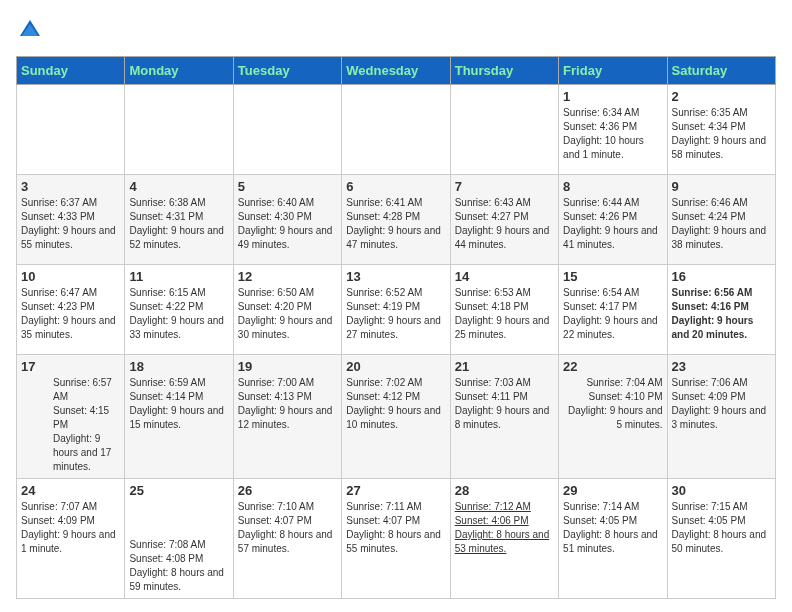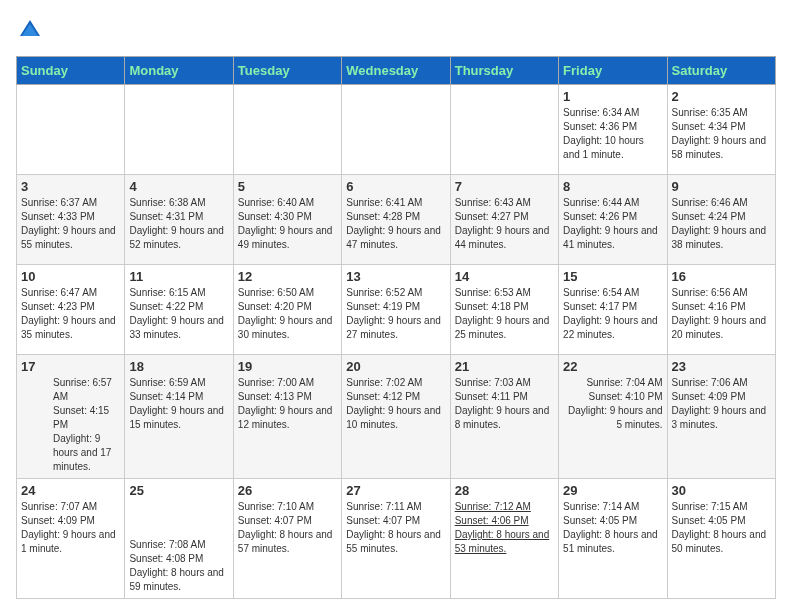--- a/index.html
+++ b/index.html
@@ -217,21 +217,21 @@
 Daylight: 9 hours and 25 minutes.</div>
         </td>
         <td>
           <span class="day-num">15</span>
           <div class="day-info" style="white-space: pre-line;">Sunrise: 6:54 AM
 Sunset: 4:17 PM
 Daylight: 9 hours and 22 minutes.</div>
         </td>
         <td>
           <span class="day-num">16</span>
-          <div class="day-info" style="white-space: pre-line;">Sunrise: 6:56 AM
+          <div class="day-info" style="white-space: pre-line; font-weight: bold;">Sunrise: 6:56 AM
 Sunset: 4:16 PM
 Daylight: 9 hours and 20 minutes.</div>
         </td>
       </tr>
       <tr>
         <td>
           <span class="day-num">17</span>
           <div class="day-info" style="white-space: pre-line; margin-left: 32px;">Sunrise: 6:57 AM
 Sunset: 4:15 PM
 Daylight: 9 hours and 17 minutes.</div>

